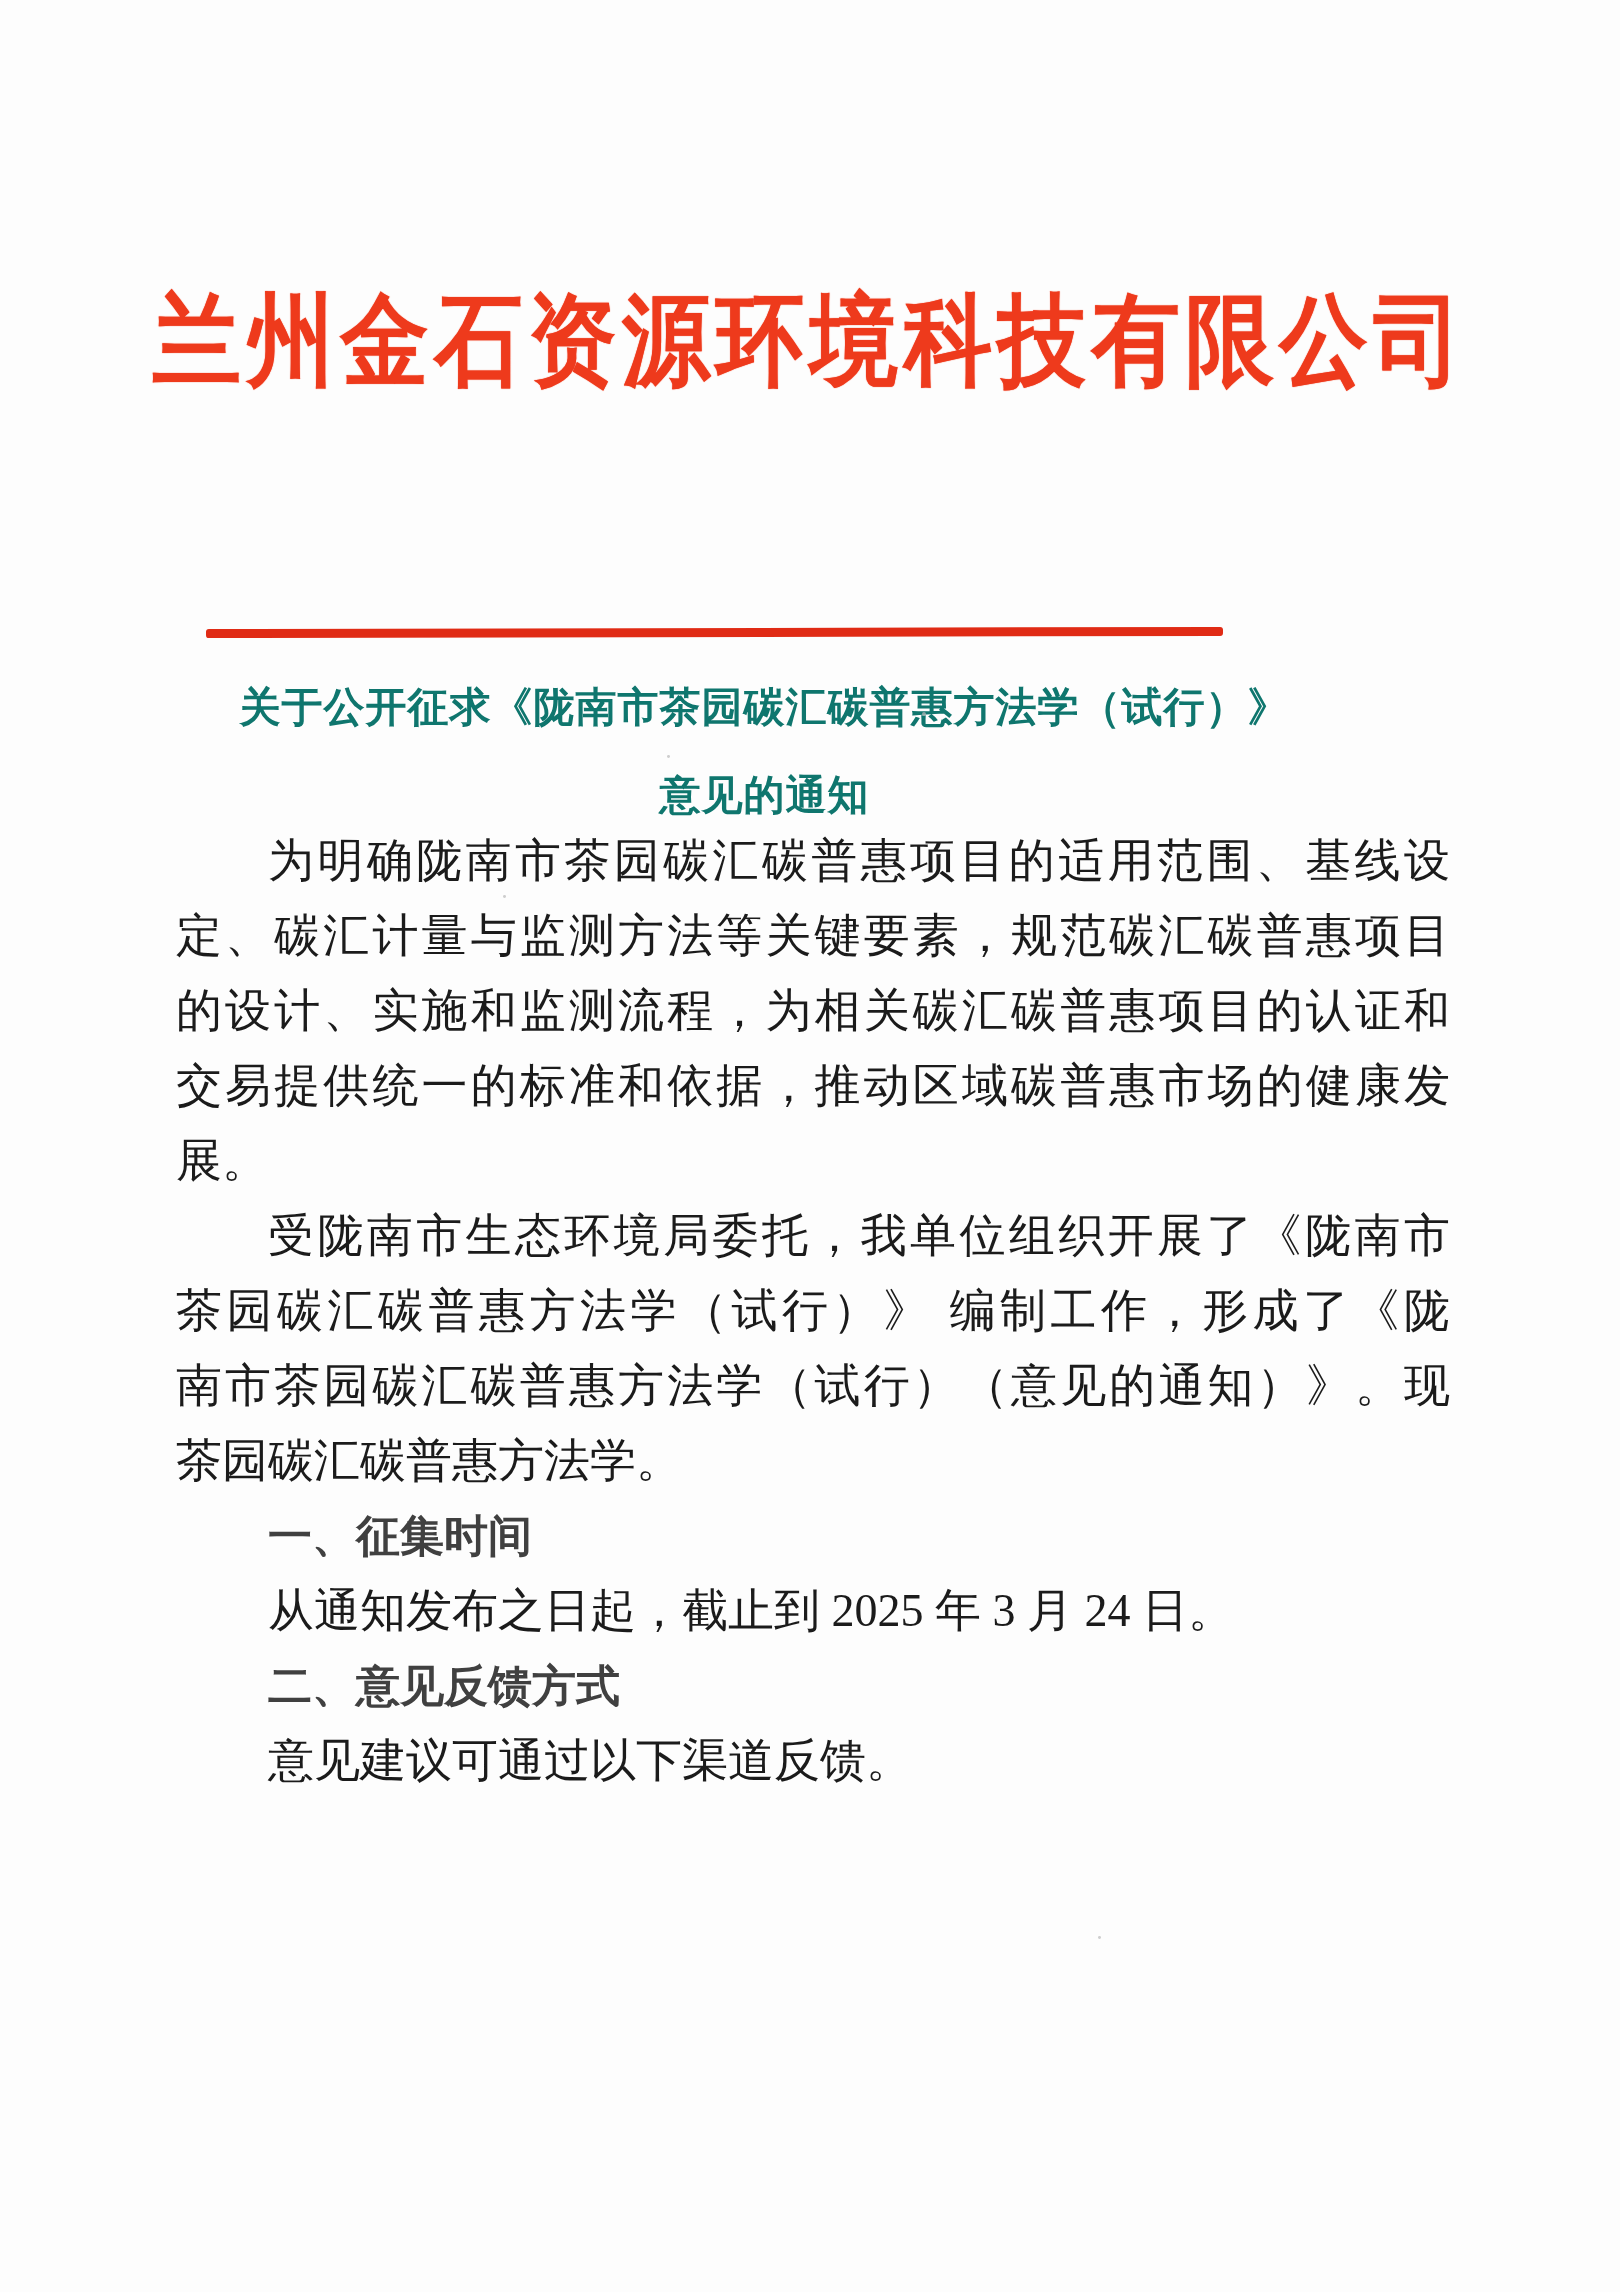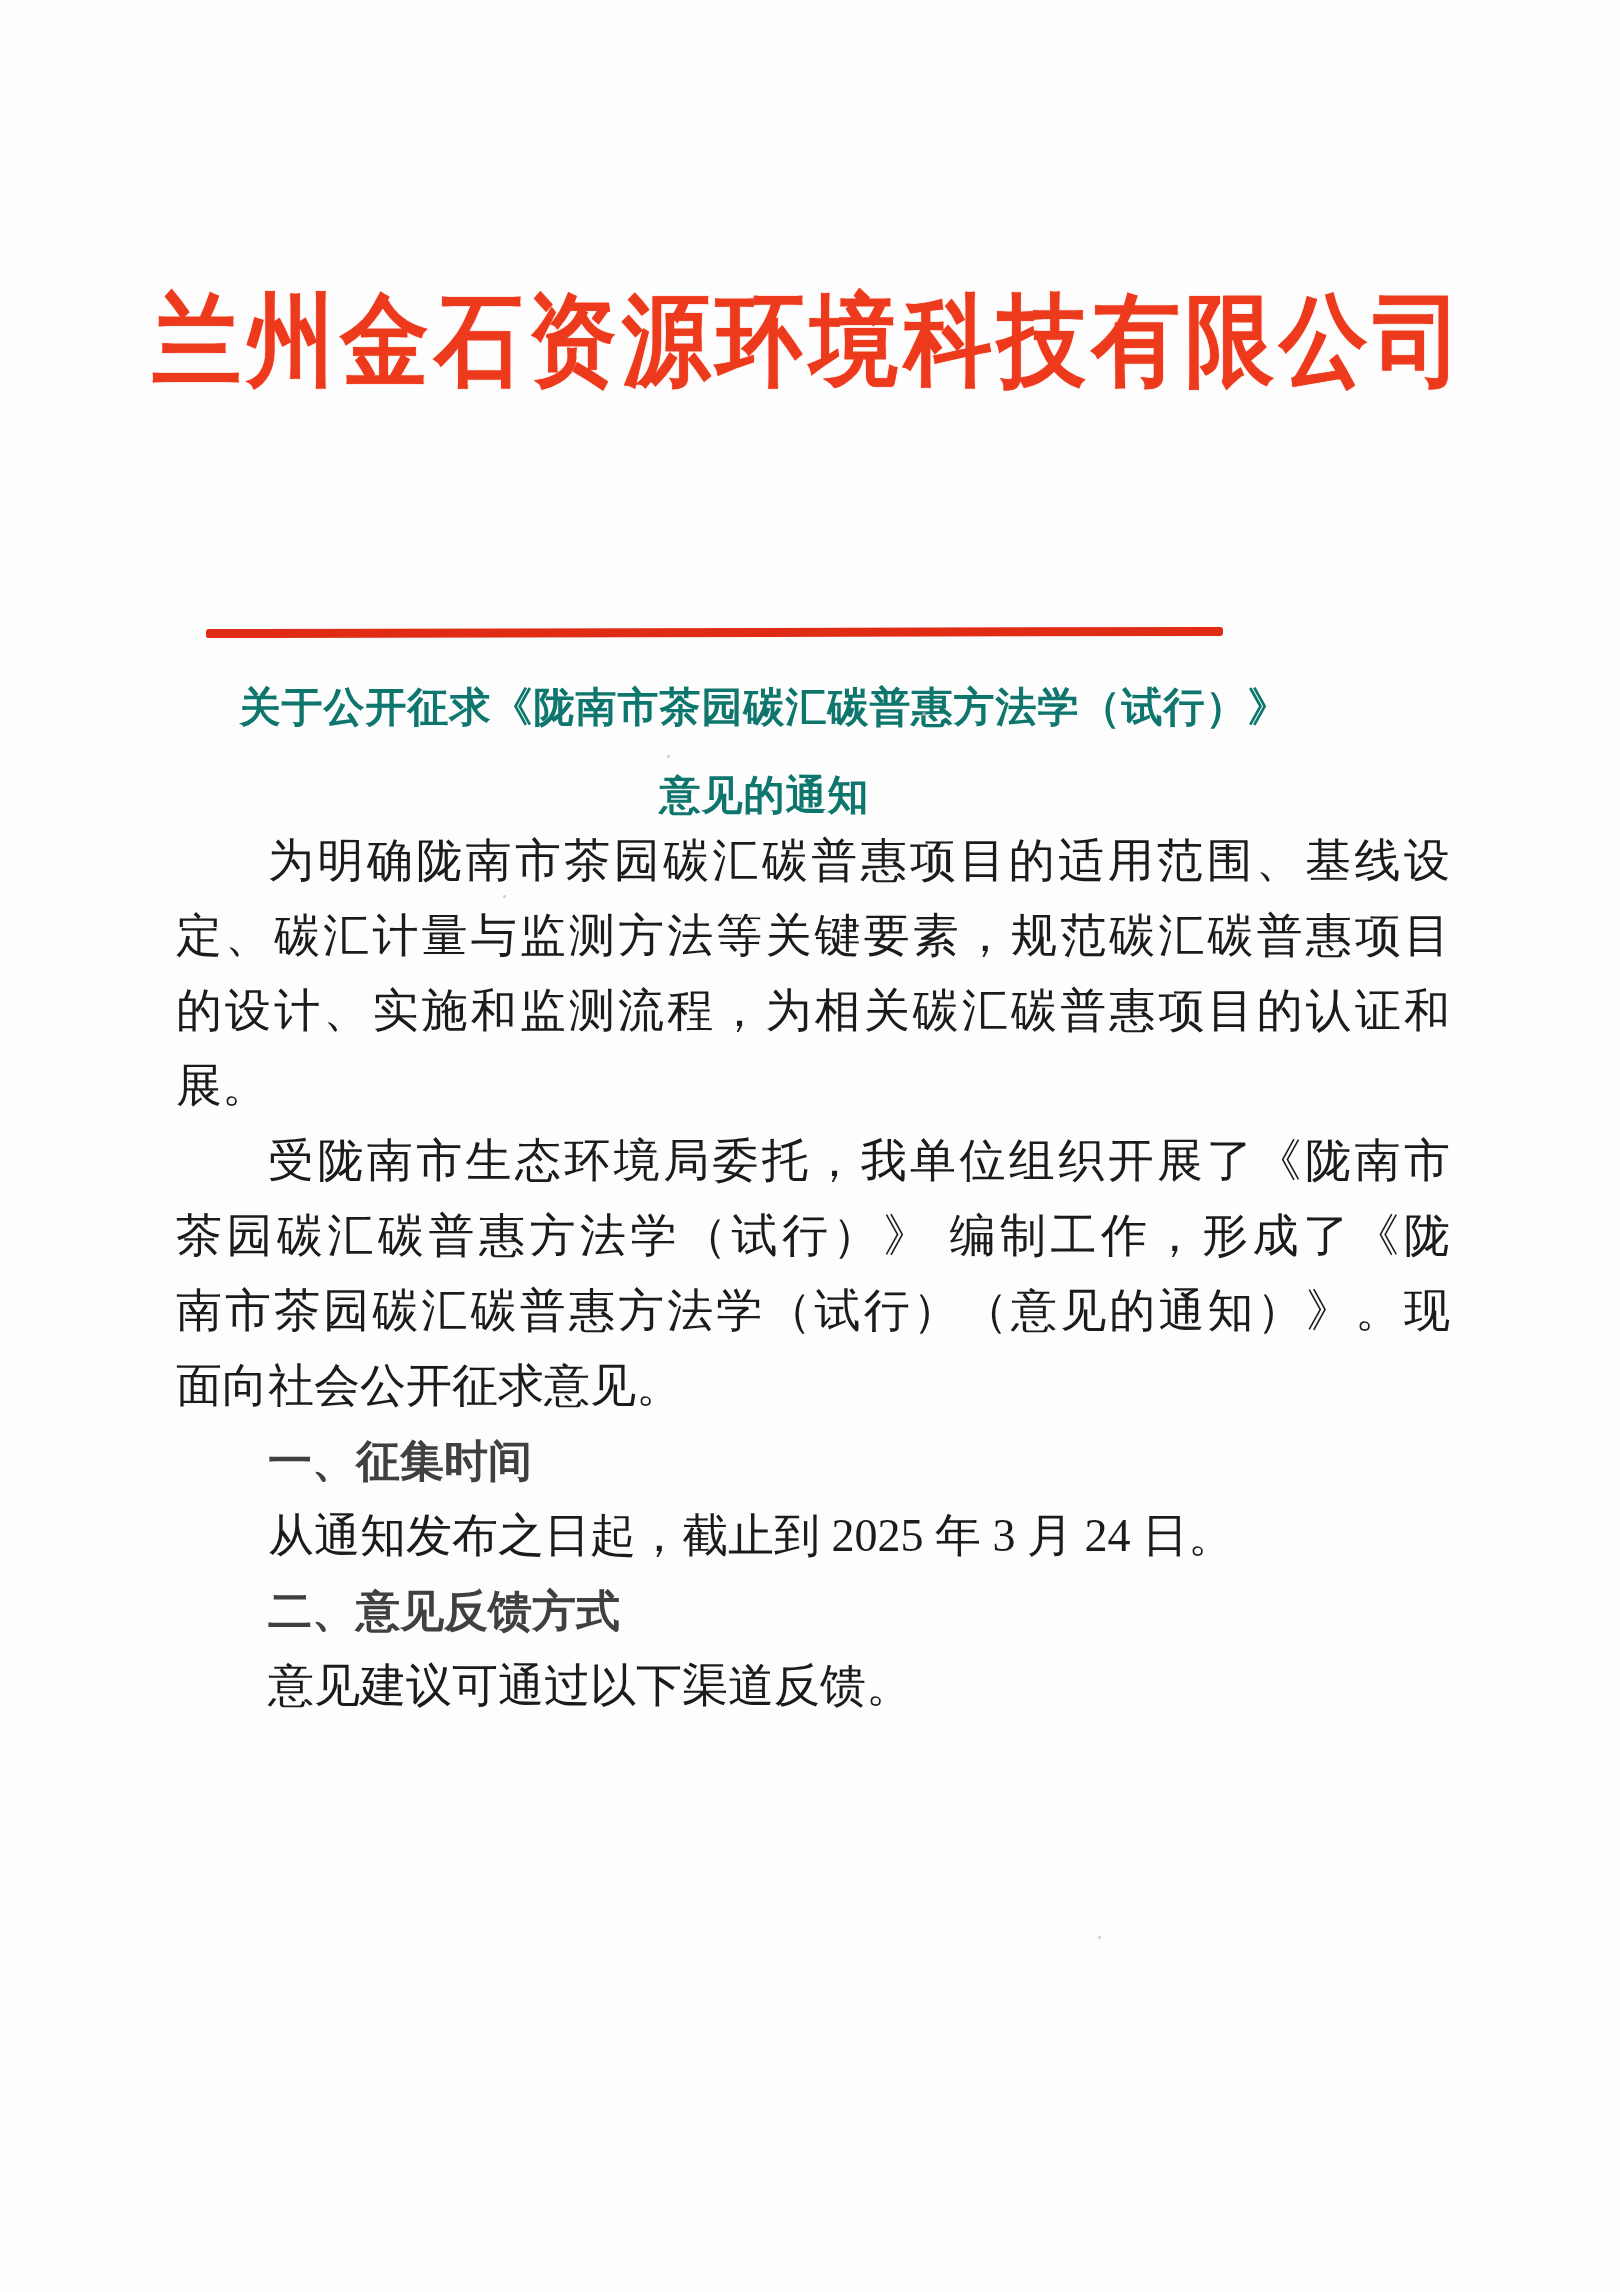--- a/index.html
+++ b/index.html
@@ -95,25 +95,26 @@
 
   <div class="title-block">
     <div>关于公开征求《陇南市茶园碳汇碳普惠方法学（试行）》</div>
     <div>意见的通知</div>
   </div>
 
   <div class="body-block">
     <div class="line indent justify">为明确陇南市茶园碳汇碳普惠项目的适用范围、基线设</div>
     <div class="line justify">定、碳汇计量与监测方法等关键要素，规范碳汇碳普惠项目</div>
     <div class="line justify">的设计、实施和监测流程，为相关碳汇碳普惠项目的认证和</div>
+    <div class="line justify">交易提供统一的标准和依据，推动区域碳普惠市场的健康发</div>
     <div class="line">展。</div>
     <div class="line indent justify">受陇南市生态环境局委托，我单位组织开展了《陇南市</div>
     <div class="line justify">茶园碳汇碳普惠方法学（试行）》 编制工作，形成了《陇</div>
     <div class="line justify">南市茶园碳汇碳普惠方法学（试行）（意见的通知）》。现</div>
-    <div class="line">面向社会公开征求意见。</div>
+    <div class="line">茶园碳汇碳普惠方法学。</div>
     <div class="line indent heading">一、征集时间</div>
     <div class="line indent">从通知发布之日起，截止到 2025 年 3 月 24 日。</div>
     <div class="line indent heading">二、意见反馈方式</div>
     <div class="line indent">意见建议可通过以下渠道反馈。</div>
   </div>
 
   <div class="speck s1"></div>
   <div class="speck s2"></div>
   <div class="speck s3"></div>
   <div class="speck s4"></div>

